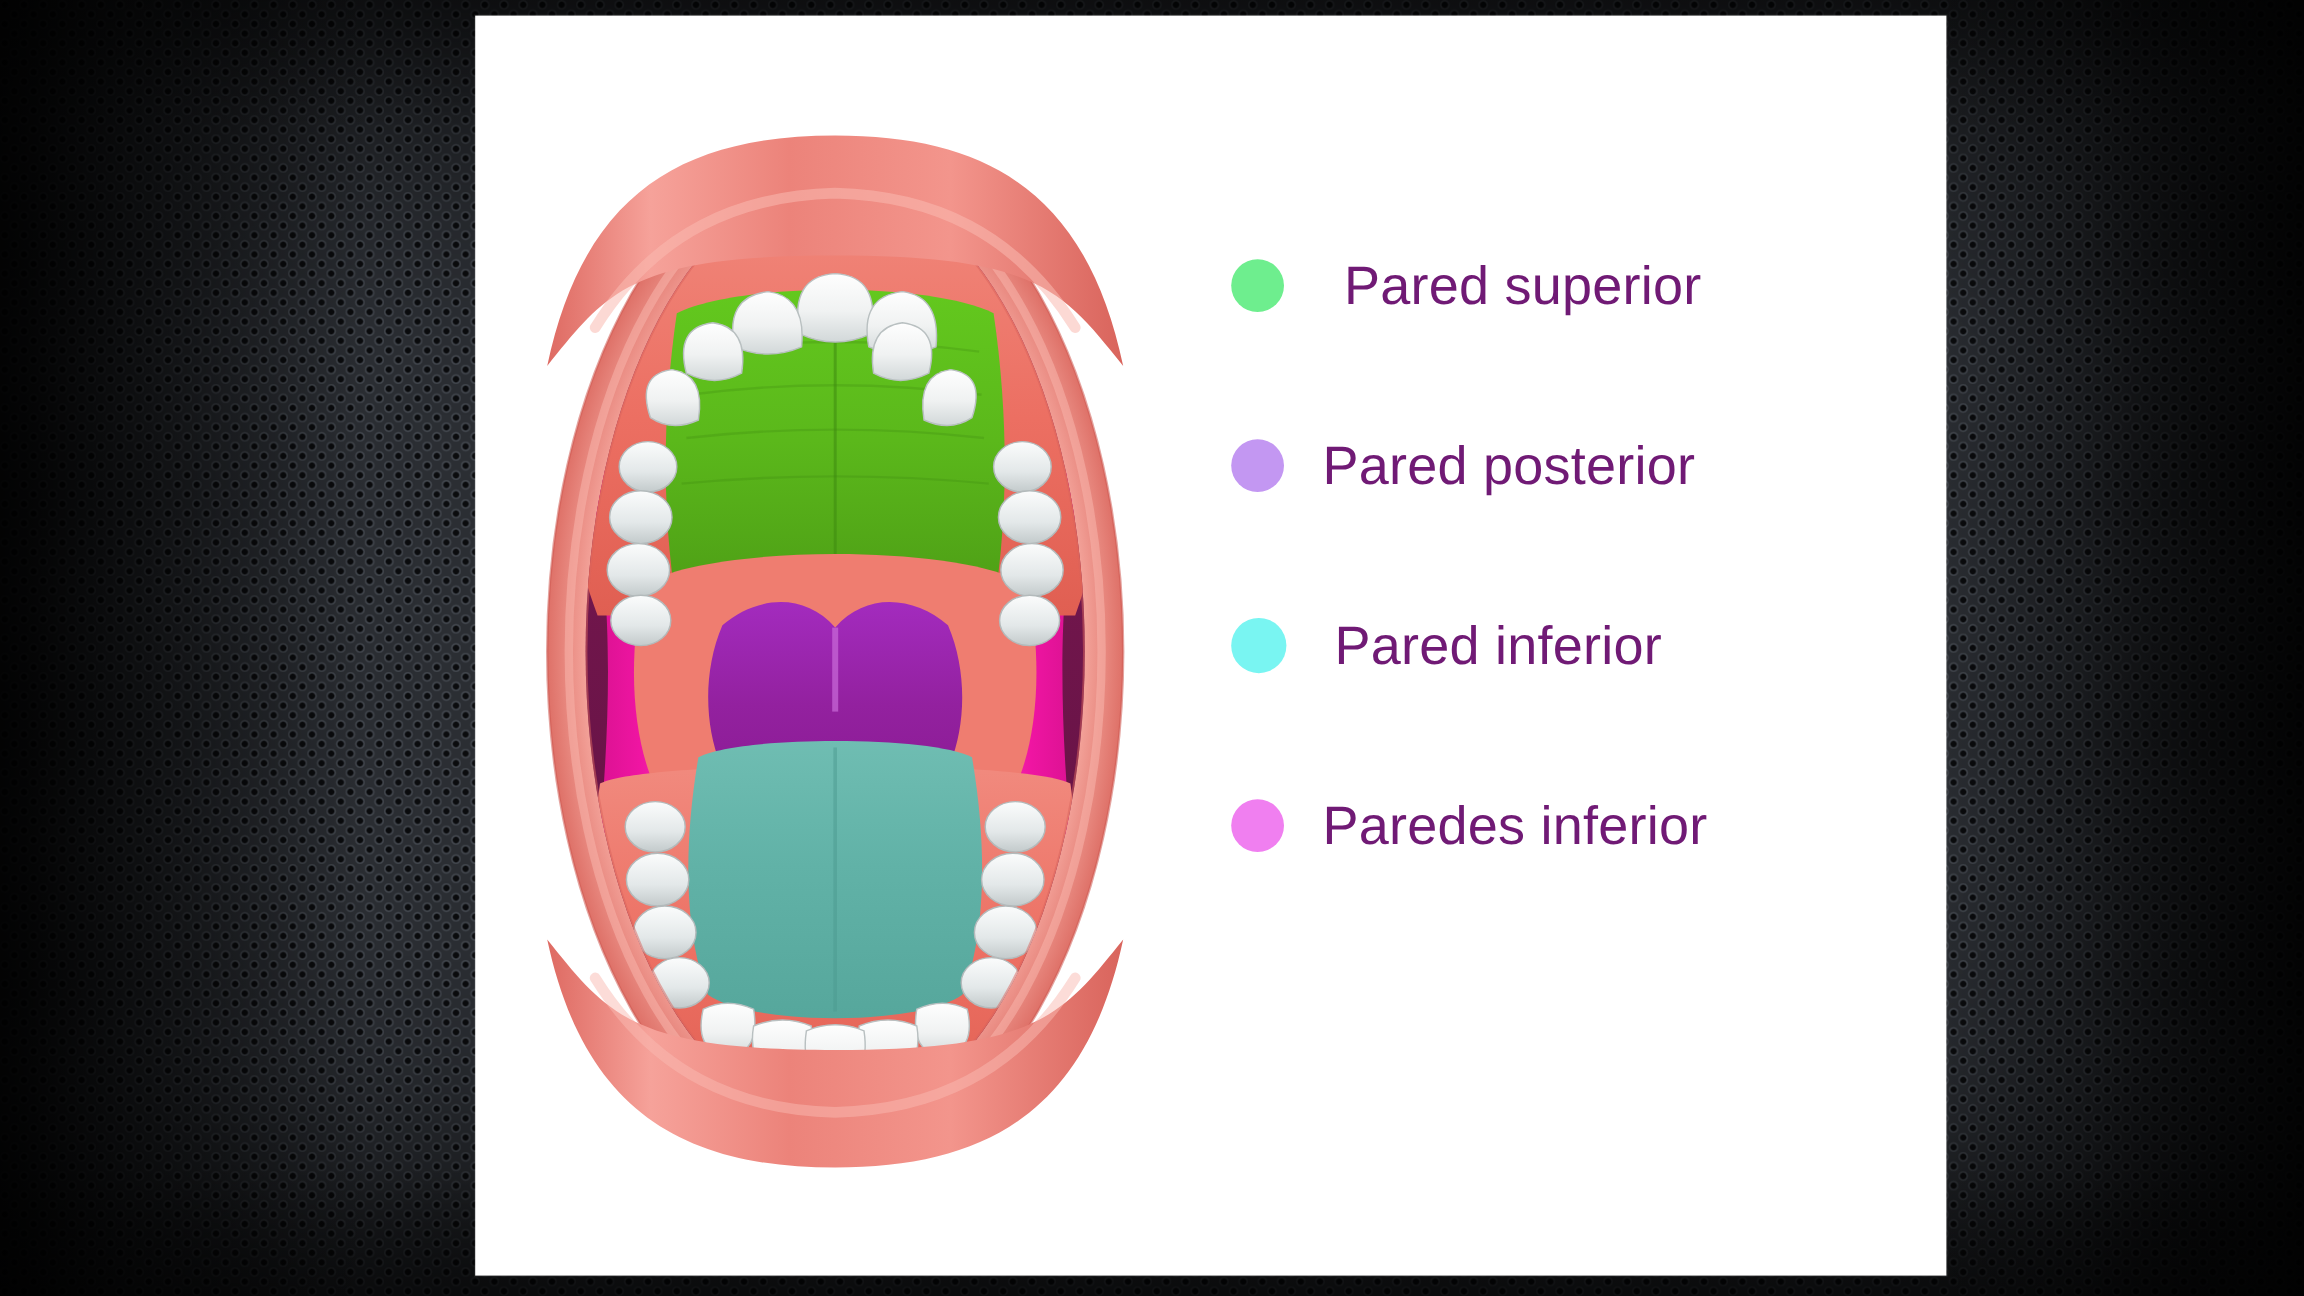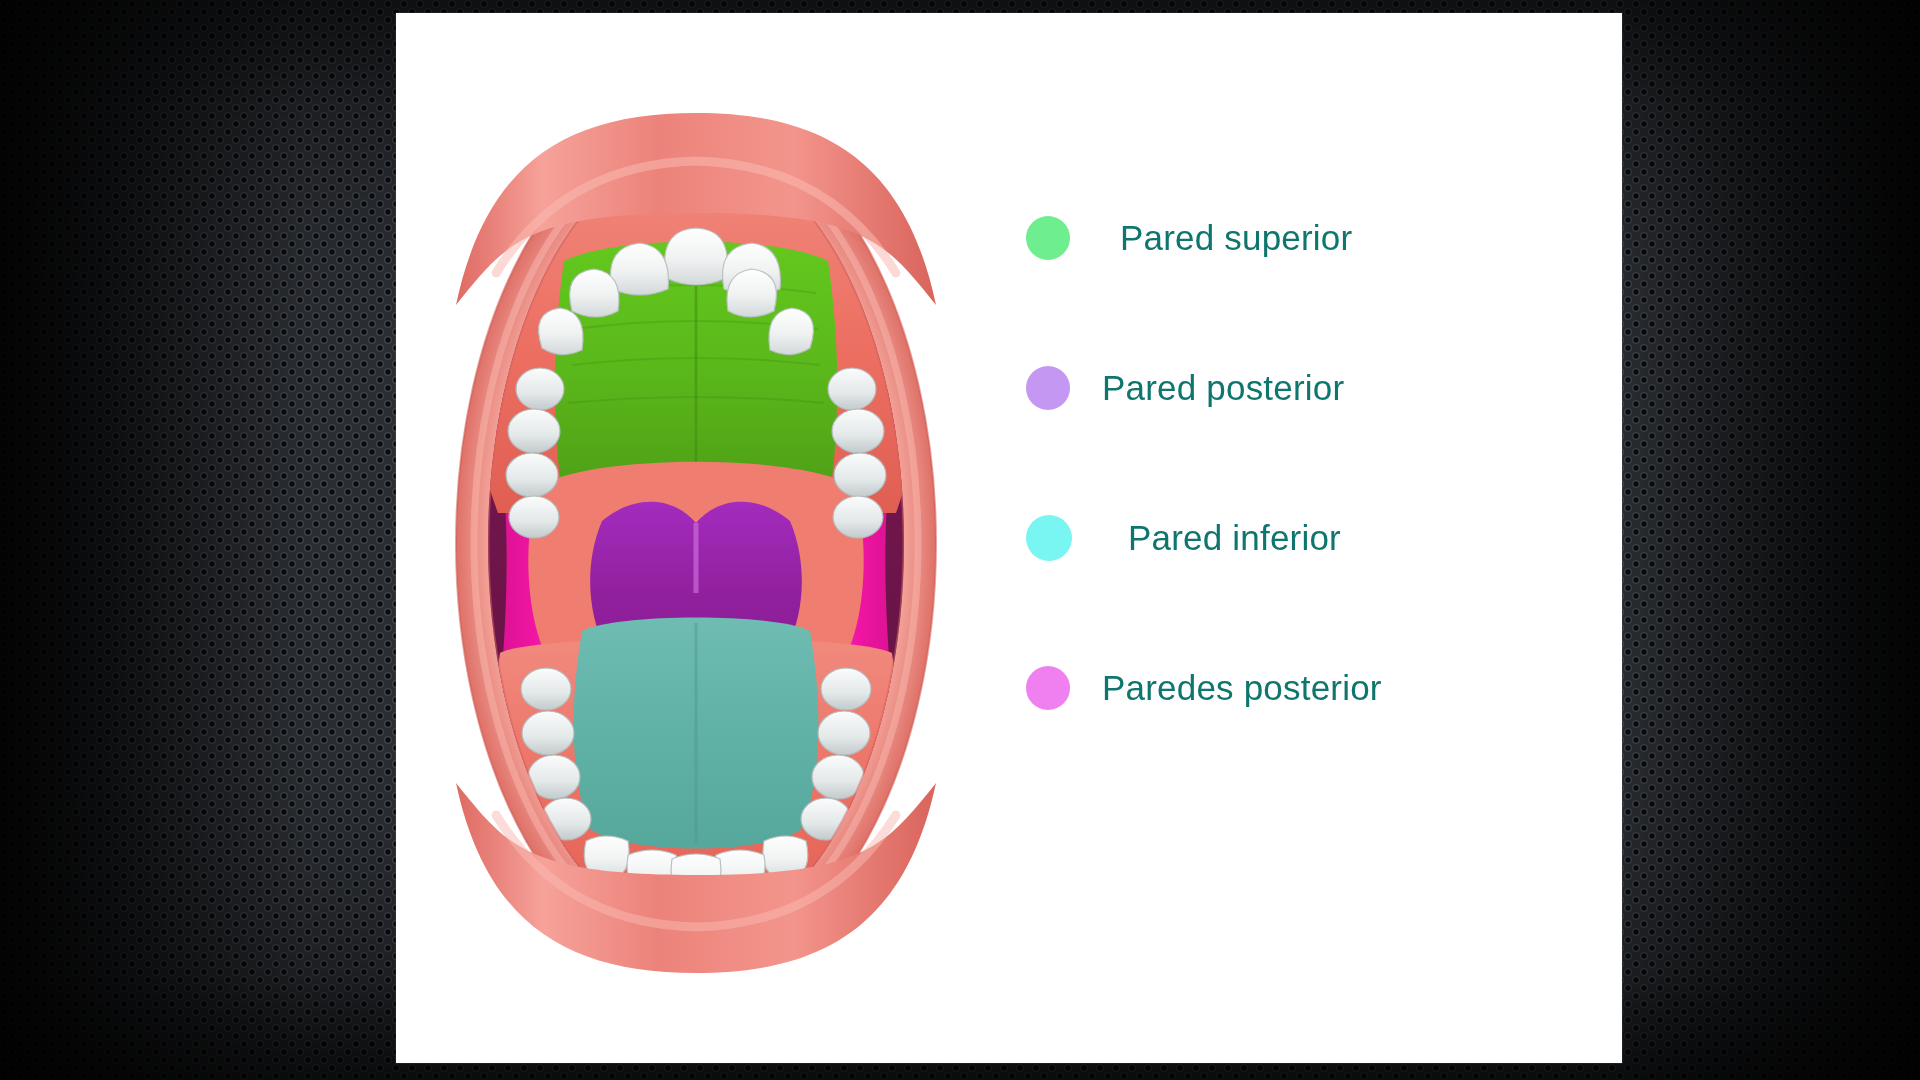--- a/index.html
+++ b/index.html
@@ -87,22 +87,22 @@
     width: 44px;
     height: 44px;
     border-radius: 50%;
     flex: 0 0 auto;
     filter: blur(0.4px);
   }
   .legend-swatch.sz-md { width: 44px; height: 44px; }
   .legend-swatch.sz-lg { width: 46px; height: 46px; }
   .legend-label {
     margin-left: 0;
-    font-size: 35px;
-    color: #0f766e;
+    font-size: 45px;
+    color: #701a75;
     white-space: nowrap;
     font-weight: 400;
     letter-spacing: .2px;
   }
 </style>
 </head>
 <body>
 
 <div id="slide-backdrop" class="edge-dark"></div>
 <div class="vignette"></div>
@@ -259,23 +259,23 @@
       <span class="legend-label" style="margin-left: 50px;">Pared superior</span>
     </div>
 
     <div class="legend-row">
       <span class="legend-swatch sz-md" style="background: rgb(195, 151, 242);"></span>
       <span class="legend-label" style="margin-left: 32px;">Pared posterior</span>
     </div>
 
     <div class="legend-row">
       <span class="legend-swatch sz-lg" style="background: rgb(121, 245, 242);"></span>
-      <span class="legend-label" style="margin-left: 56px;">Pared inferior</span>
+      <span class="legend-label" style="margin-left: 40px;">Pared inferior</span>
     </div>
 
     <div class="legend-row">
       <span class="legend-swatch sz-md" style="background: rgb(240, 127, 240);"></span>
-      <span class="legend-label" style="margin-left: 32px;">Paredes posterior</span>
+      <span class="legend-label" style="margin-left: 32px;">Paredes inferior</span>
     </div>
 
   </div>
 
 </div>
 
 </body></html>

